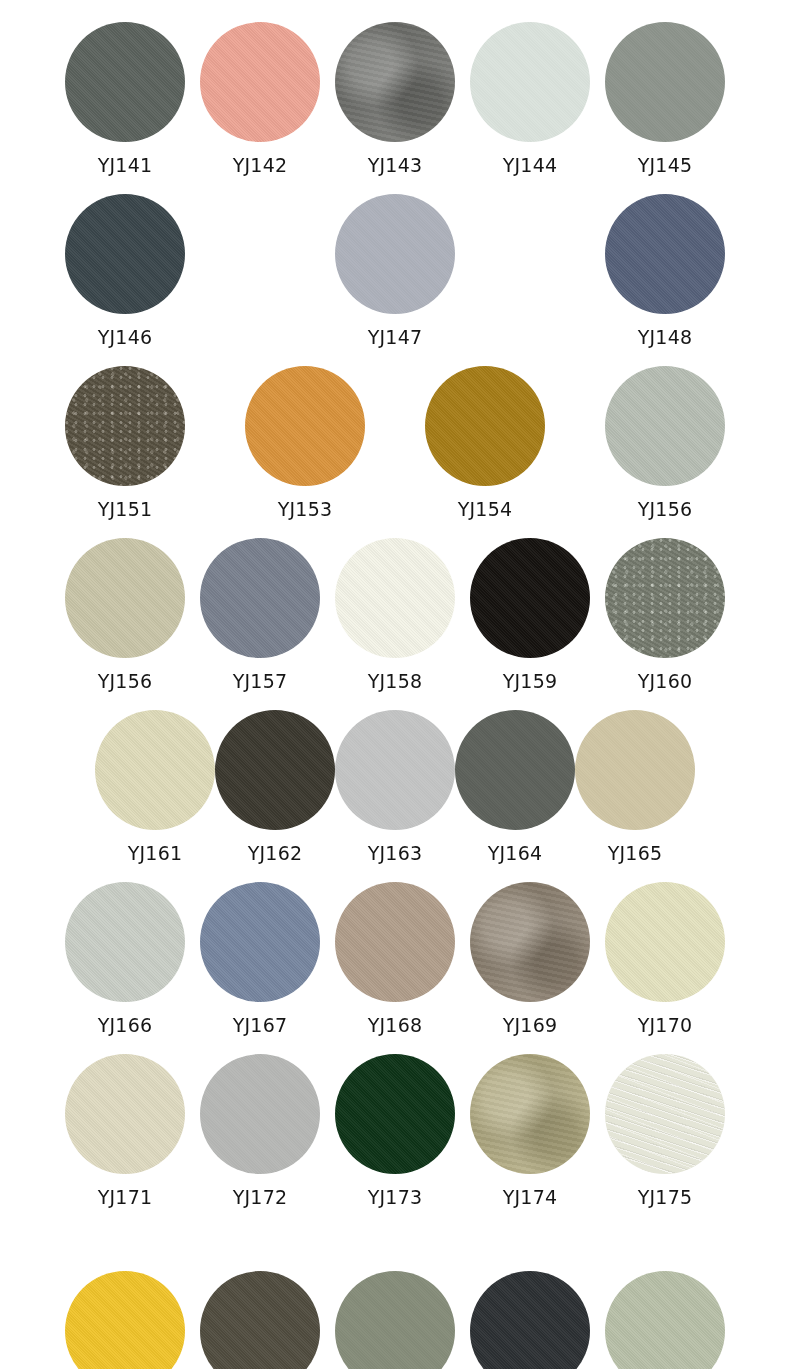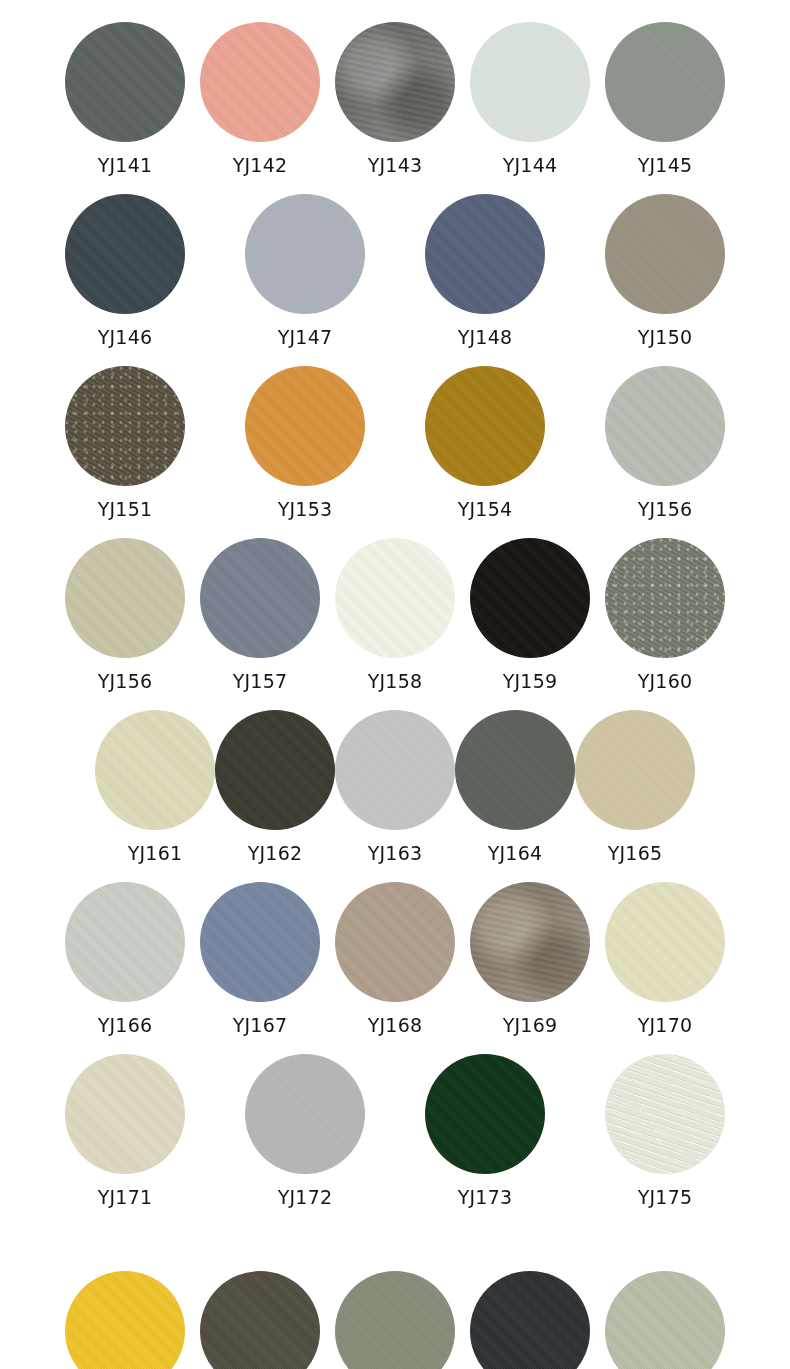--- a/index.html
+++ b/index.html
@@ -117,24 +117,20 @@
         <div class="swatch-label">YJ146</div>
       </div>
       <div class="swatch-cell">
         <div class="swatch-disc tex-smooth" title="#adb1bb" style="background: rgb(173, 177, 187);"></div>
         <div class="swatch-label">YJ147</div>
       </div>
       <div class="swatch-cell">
         <div class="swatch-disc" title="#56617a" style="background: rgb(86, 97, 122);"></div>
         <div class="swatch-label">YJ148</div>
       </div>
-      <div class="swatch-cell">
-        <div class="swatch-disc tex-smooth" title="#99927f" style="background: rgb(153, 146, 127);"></div>
-        <div class="swatch-label">YJ150</div>
-      </div>
     </div>
     <div class="swatch-row" style="margin-top: 19px; align-items: flex-end;">
       <div class="swatch-cell">
         <div class="swatch-disc tex-pebble" title="#746b57" style="background: rgb(116, 107, 87);"></div>
         <div class="swatch-label">YJ151</div>
       </div>
       <div class="swatch-cell">
         <div class="swatch-disc" title="#d9933c" style="background: rgb(217, 147, 60);"></div>
         <div class="swatch-label">YJ153</div>
       </div>
@@ -218,20 +214,24 @@
         <div class="swatch-disc" title="#dfdac1" style="background: rgb(223, 218, 193);"></div>
         <div class="swatch-label">YJ171</div>
       </div>
       <div class="swatch-cell">
         <div class="swatch-disc tex-smooth" title="#b6b7b5" style="background: rgb(182, 183, 181);"></div>
         <div class="swatch-label">YJ172</div>
       </div>
       <div class="swatch-cell">
         <div class="swatch-disc" title="#0d3317" style="background: rgb(13, 51, 23);"></div>
         <div class="swatch-label">YJ173</div>
+      </div>
+      <div class="swatch-cell">
+        <div class="swatch-disc tex-mottle" title="#b2ab81" style="background: rgb(178, 171, 129);"></div>
+        <div class="swatch-label">YJ174</div>
       </div>
       <div class="swatch-cell">
         <div class="swatch-disc tex-brushed" title="#e4e5d7" style="background: rgb(228, 229, 215);"></div>
         <div class="swatch-label">YJ175</div>
       </div>
     </div>
     <div class="swatch-row" style="margin-top: 64px;">
       <div class="swatch-cell">
         <div class="swatch-disc" title="#f0c42a" style="background: rgb(240, 196, 42);"></div>
       </div>

